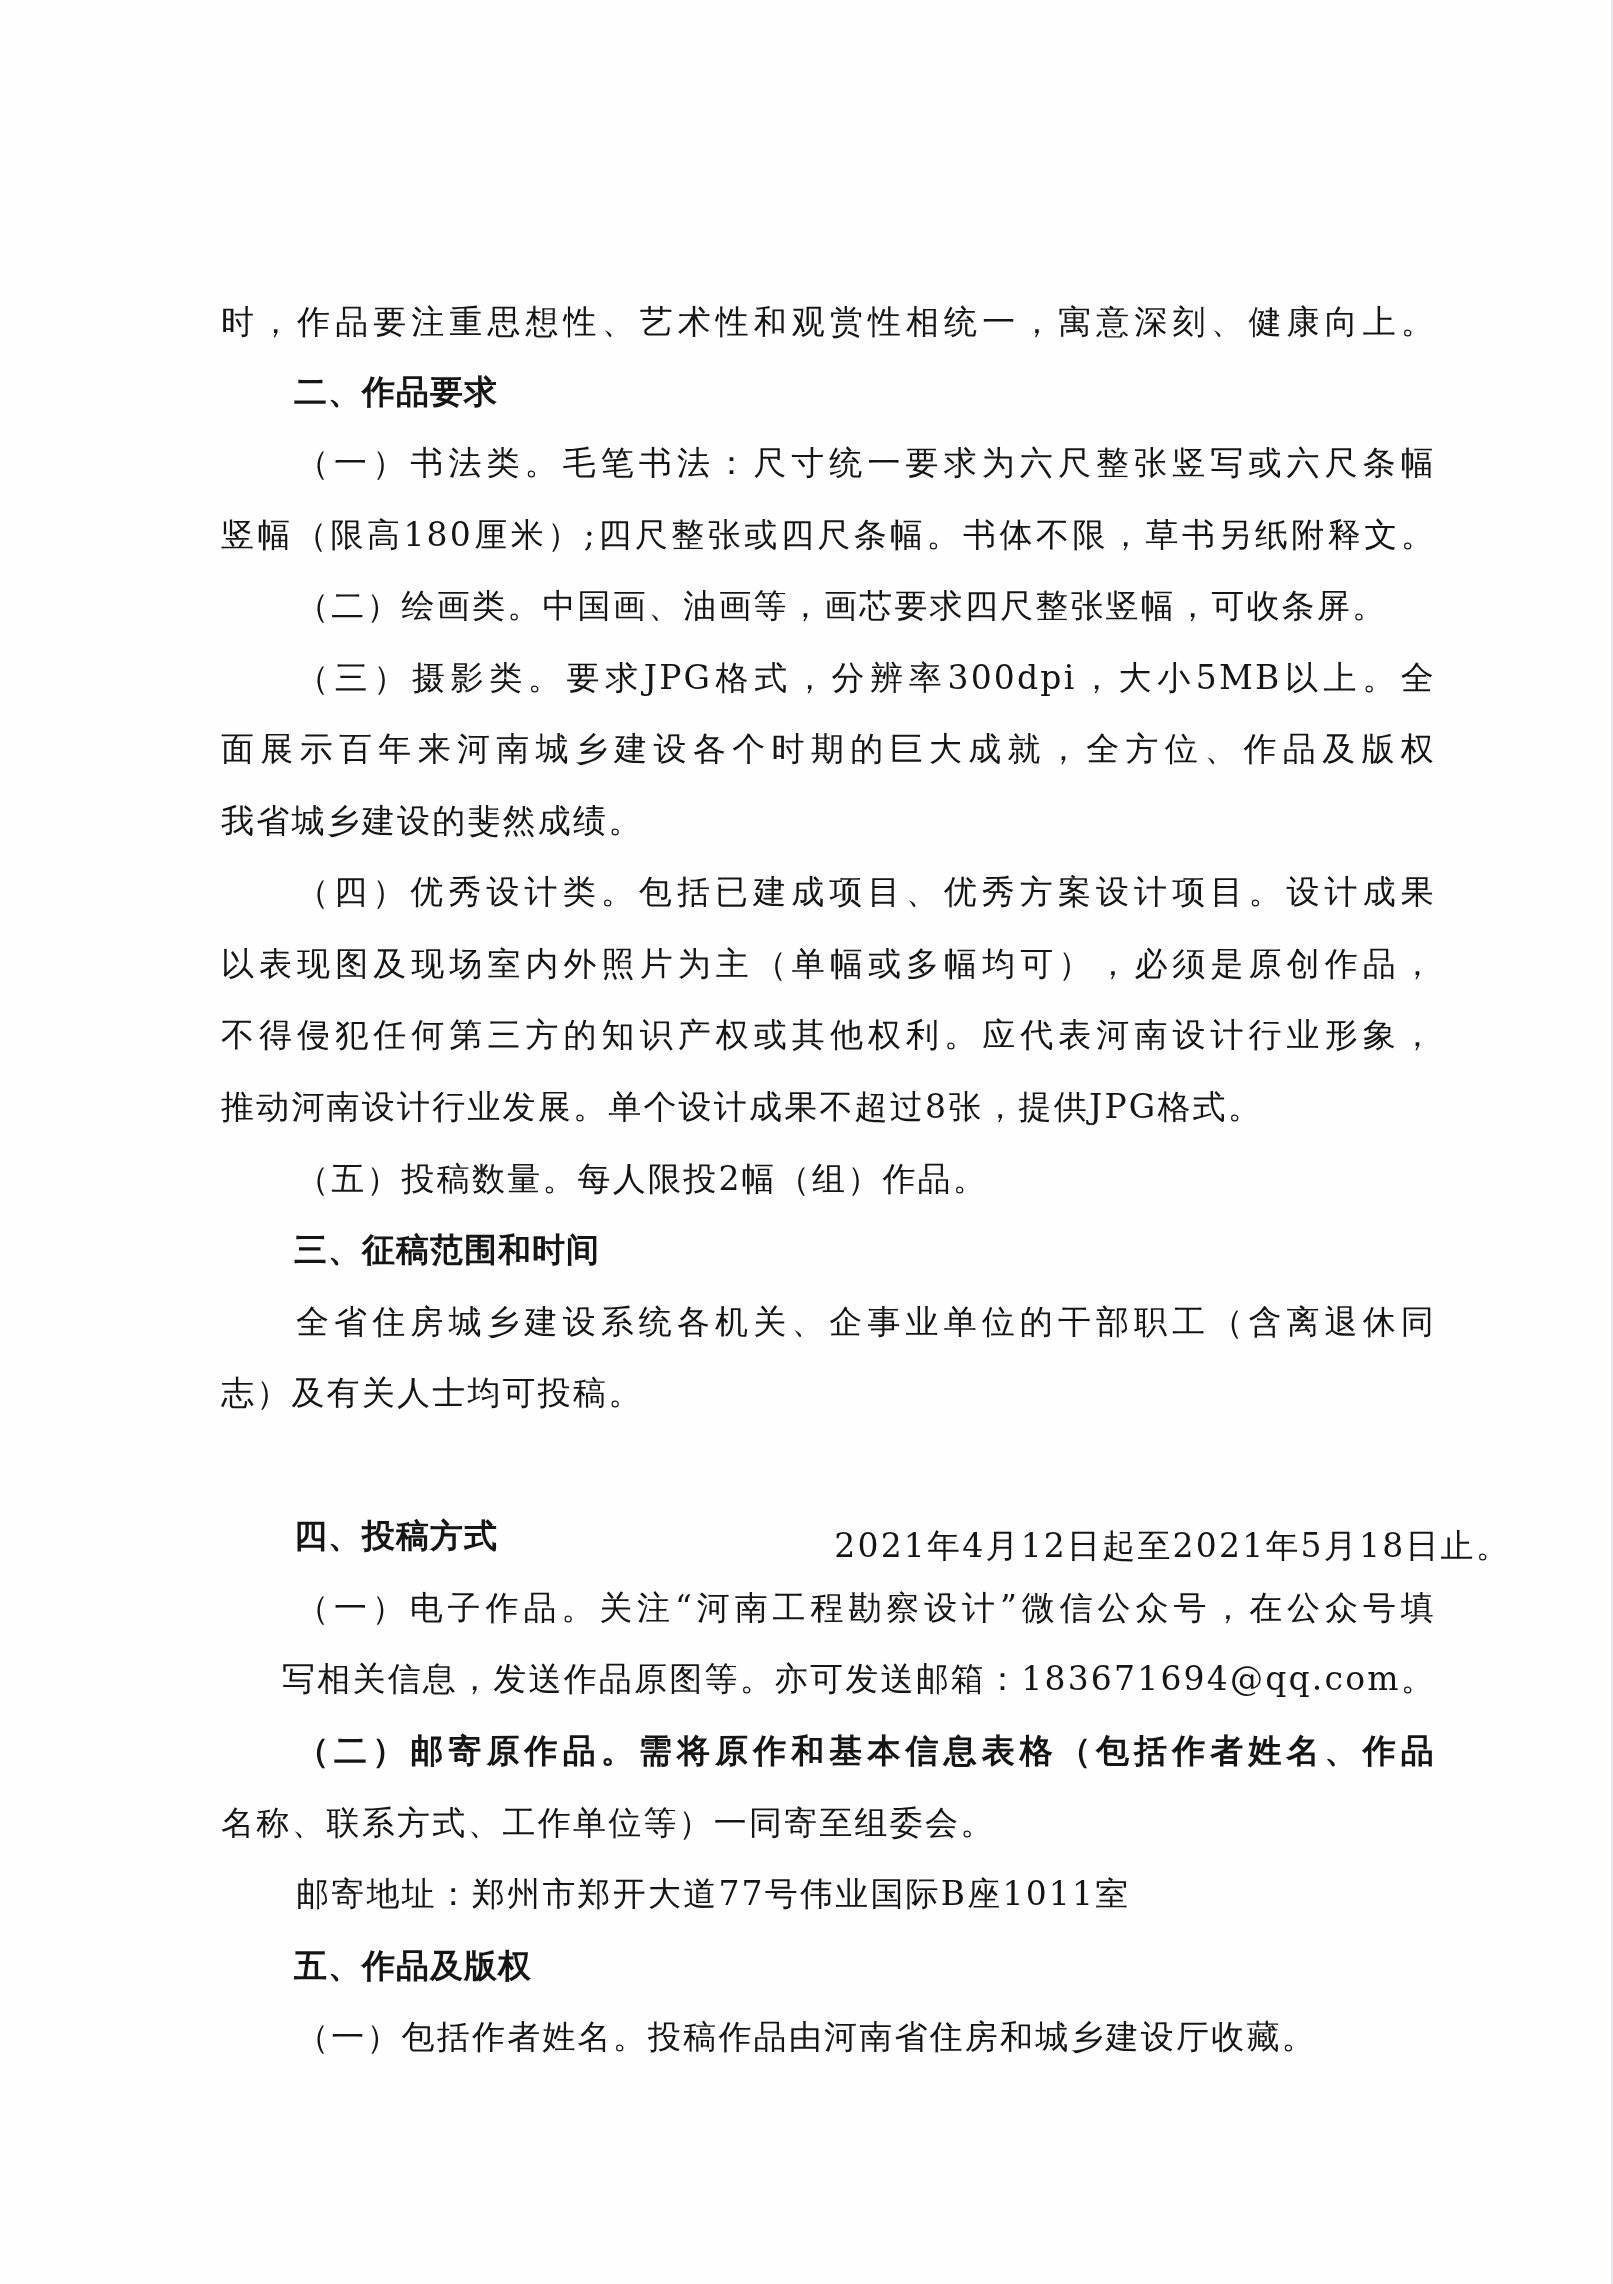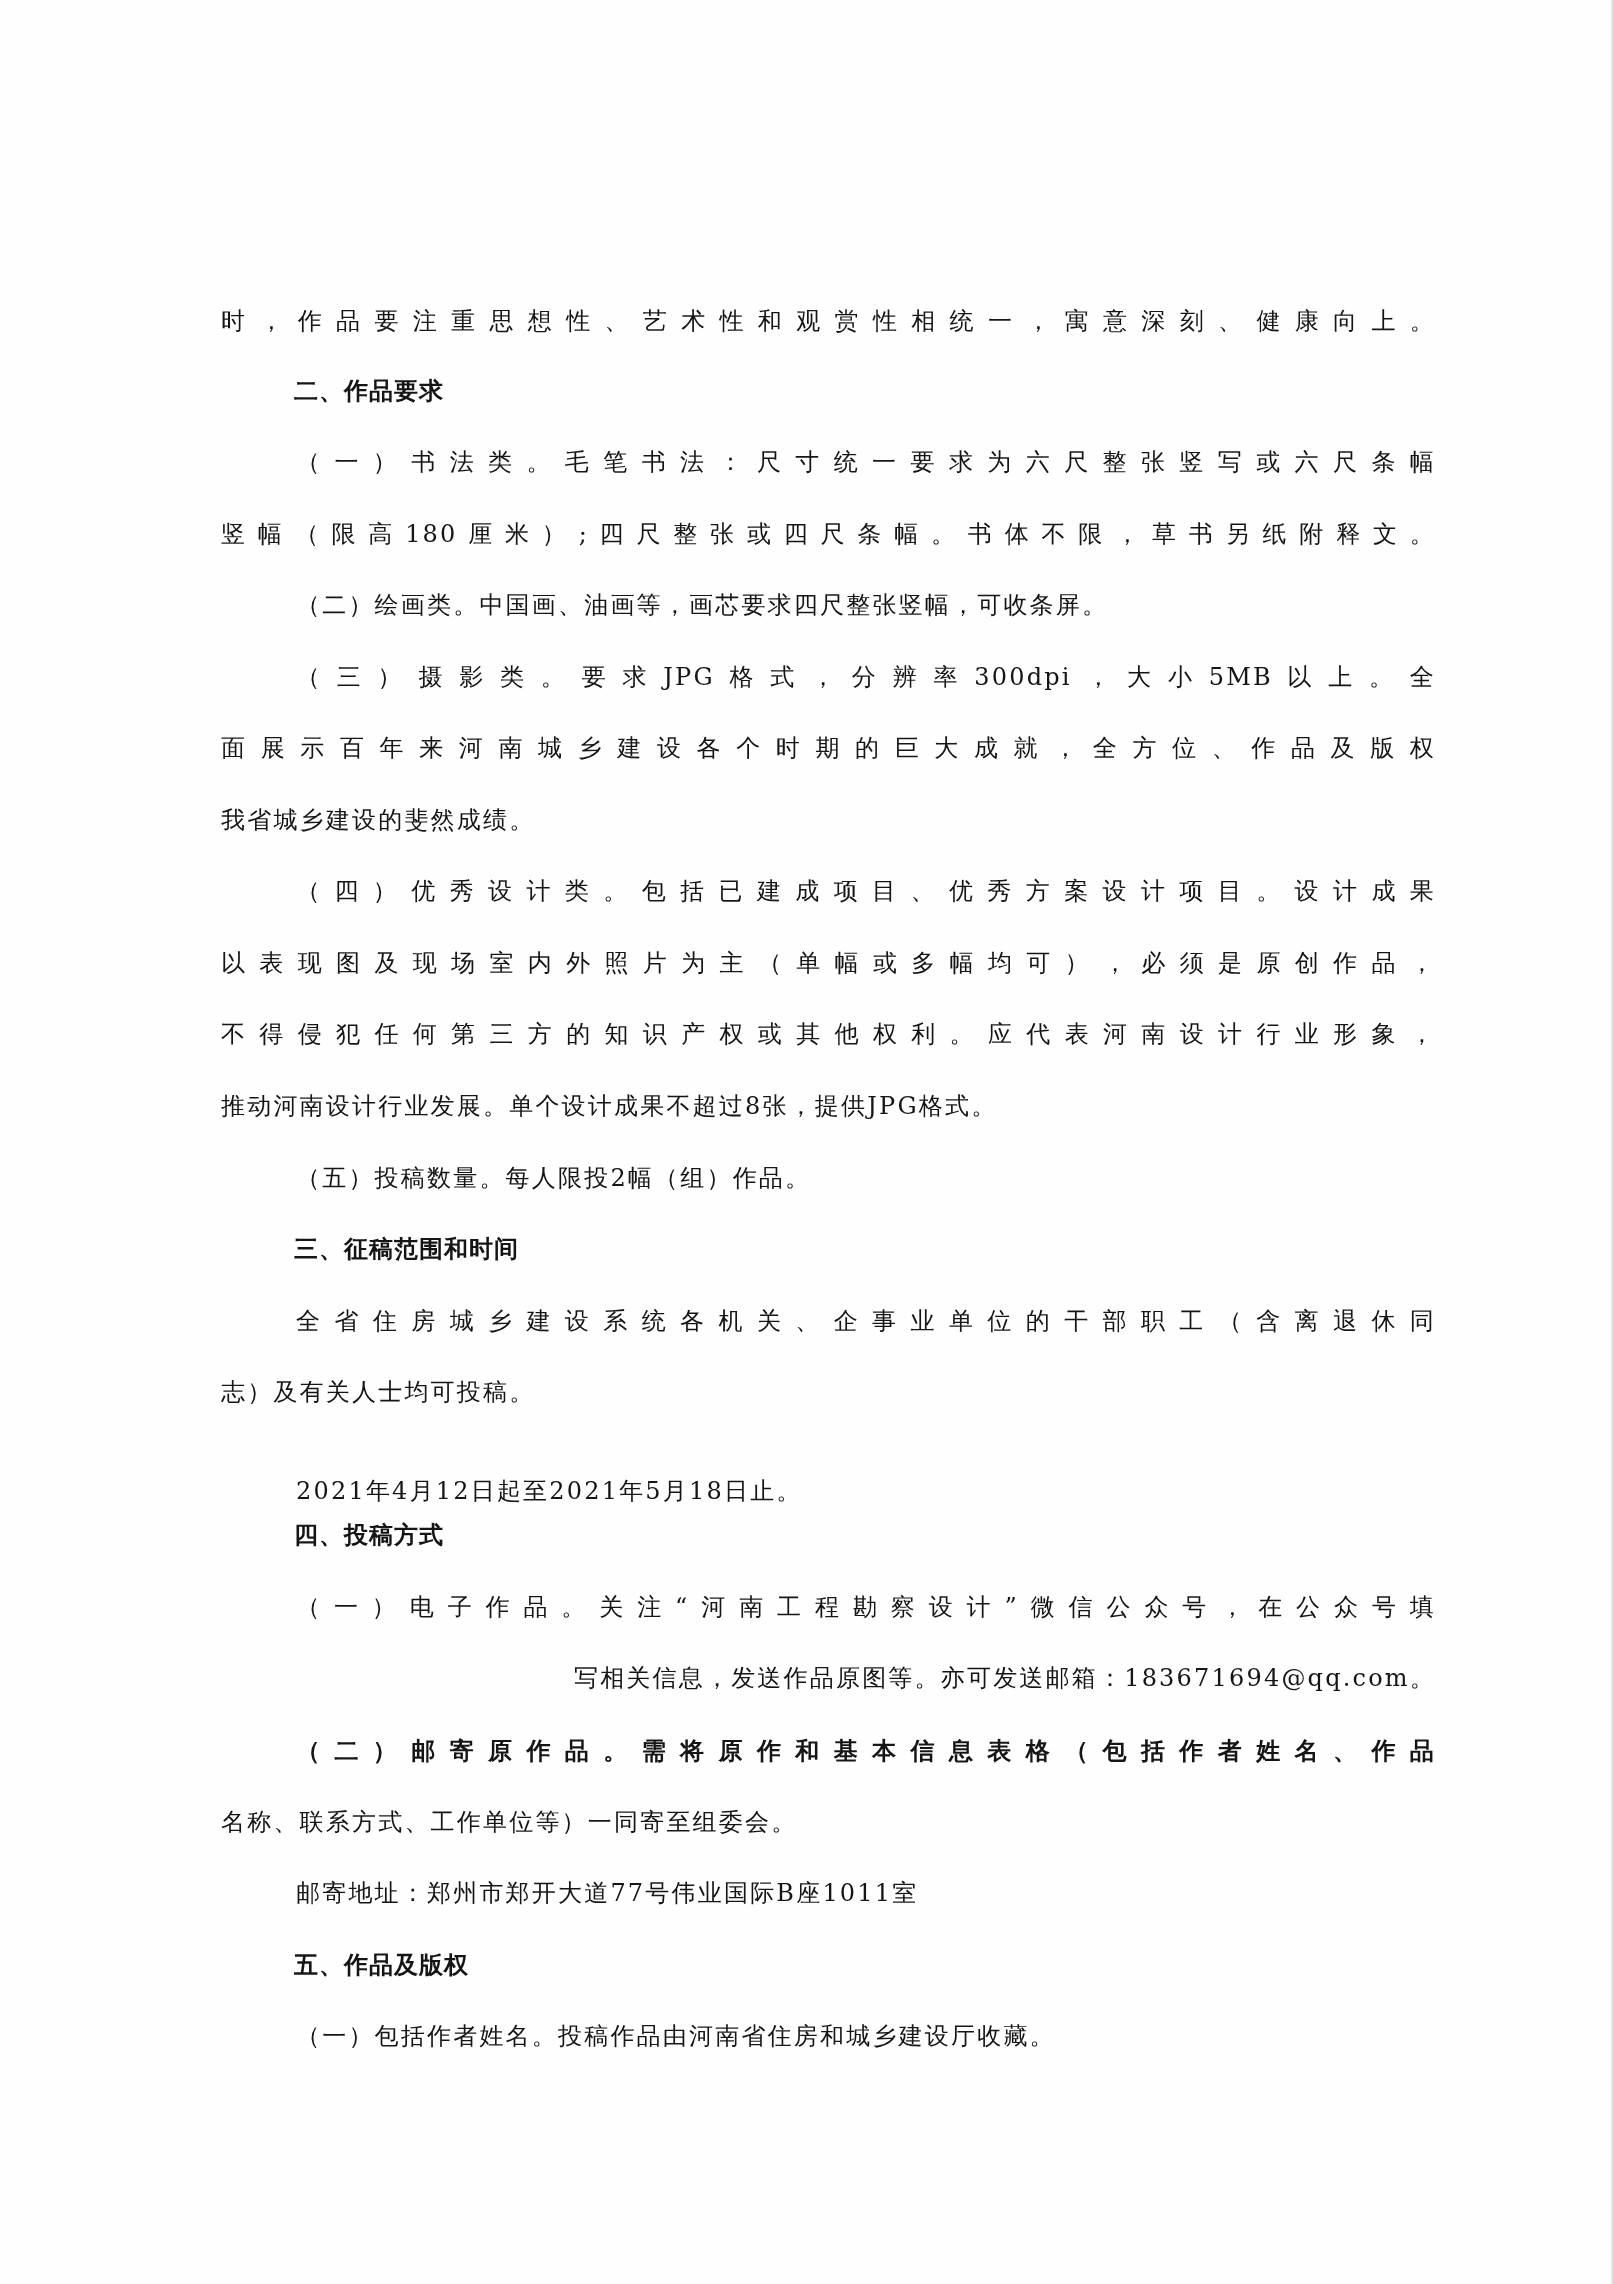--- a/index.html
+++ b/index.html
@@ -21,21 +21,21 @@
       width: 1613px;
       height: 2285px;
       background: #fefeff;
       border-right: 2.9px solid #e6e6ea;
       box-sizing: border-box;
     }
     .line {
       position: absolute;
       left: 221px;
       width: 1215px;
-      font-size: 24px;
+      font-size: 33px;
       line-height: 43px;
       letter-spacing: 2.2px;
       white-space: nowrap;
     }
     .indent { left: 296px; }
     .heading {
       font-family: "DejaVu Sans", "Liberation Sans", sans-serif;
       font-weight: bold;
       letter-spacing: 1px;
       left: 294px;
@@ -59,21 +59,21 @@
   <div class="line justify" style="top:727px;">面展示百年来河南城乡建设各个时期的巨大成就，全方位、作品及版权</div>
   <div class="line" style="top:799px;">我省城乡建设的斐然成绩。</div>
   <div class="line justify" style="top:942px;">以表现图及现场室内外照片为主（单幅或多幅均可），必须是原创作品，</div>
   <div class="line indent justify" style="top:870px; width:1140px;">（四）优秀设计类。包括已建成项目、优秀方案设计项目。设计成果</div>
   <div class="line justify" style="top:1013px;">不得侵犯任何第三方的知识产权或其他权利。应代表河南设计行业形象，</div>
   <div class="line" style="top:1085px;">推动河南设计行业发展。单个设计成果不超过8张，提供JPG格式。</div>
   <div class="line indent" style="top:1157px;">（五）投稿数量。每人限投2幅（组）作品。</div>
   <div class="line heading" style="top:1228px;">三、征稿范围和时间</div>
   <div class="line indent justify" style="top:1300px; width:1140px;">全省住房城乡建设系统各机关、企事业单位的干部职工（含离退休同</div>
   <div class="line" style="top:1371px;">志）及有关人士均可投稿。</div>
-  <div class="line indent" style="top:1470px;">2021年4月12日起至2021年5月18日止。</div>
+  <div class="line indent" style="top:1524px;text-align:right;">2021年4月12日起至2021年5月18日止。</div>
   <div class="line heading" style="top:1514px;">四、投稿方式</div>
   <div class="line indent justify" style="top:1586px; width:1140px;">（一）电子作品。关注“河南工程勘察设计”微信公众号，在公众号填</div>
   <div class="line" style="top:1657px;text-align:right;">写相关信息，发送作品原图等。亦可发送邮箱：183671694@qq.com。</div>
   <div class="line indent justify" style="top:1729px; width:1140px;font-weight:bold;">（二）邮寄原作品。需将原作和基本信息表格（包括作者姓名、作品</div>
   <div class="line" style="top:1801px;">名称、联系方式、工作单位等）一同寄至组委会。</div>
   <div class="line indent" style="top:1872px;">邮寄地址：郑州市郑开大道77号伟业国际B座1011室</div>
   <div class="line heading" style="top:1944px;">五、作品及版权</div>
   <div class="line indent" style="top:2015px;">（一）包括作者姓名。投稿作品由河南省住房和城乡建设厅收藏。</div>
 
 </div>

